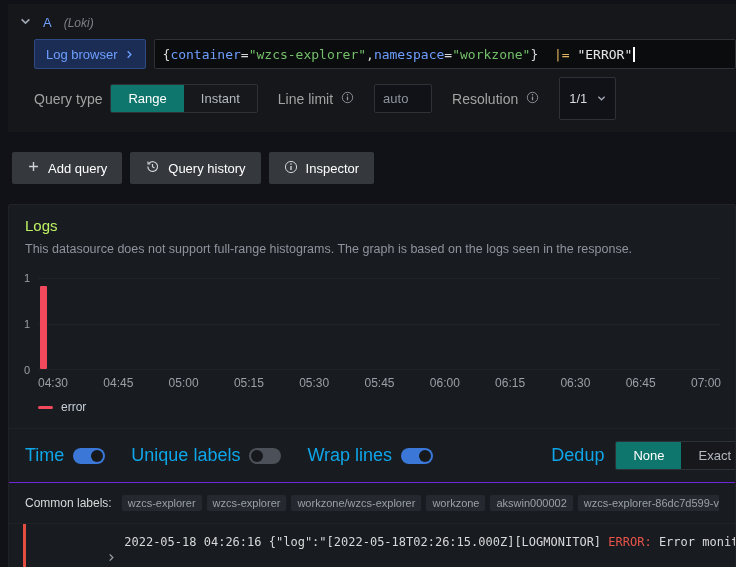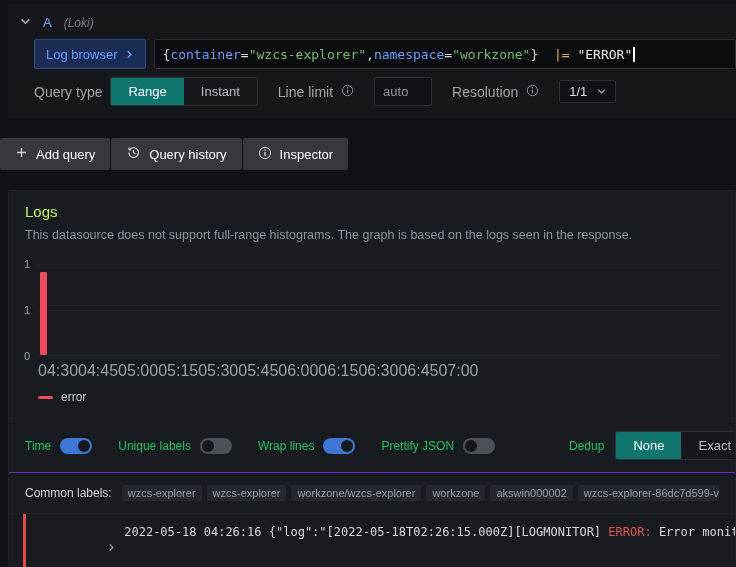--- a/index.html
+++ b/index.html
@@ -28,54 +28,54 @@
 
   .qopts{display:flex;align-items:center;margin:8px 0 0 16px;gap:8px}
   .opt-label{font-size:14px;color:#a3a3a3;font-weight:400}
   .seg-group{display:flex;border:1px solid #2c3235;border-radius:2px;overflow:hidden;background:#17181c}
   .seg{padding:6px 17px;font-size:13px;color:#b4bac1;background:transparent;border:none;
     cursor:pointer;font-family:inherit;white-space:nowrap}
   .seg.sel{background:#0f766e;color:#ffffff}
   .ml{margin-left:12px}
   .mini-input{width:58px;height:29px;display:flex;align-items:center;padding:0 8px;
     background:#111217;border:1px solid #2c3235;border-radius:2px;color:#8e949e}
-  .select{display:flex;align-items:center;gap:10px;height:23px;padding:0 9px;
+  .select{display:flex;align-items:center;gap:10px;height:43px;padding:0 9px;
     border:1px solid #2c3235;border-radius:2px;color:#d8d9da;cursor:pointer;background:#111217}
 
   
-  .toolbar{display:flex;gap:1px;margin:20px 0 0 0}
+  .toolbar{display:flex;gap:8px;margin:20px 0 0 12px}
   .btn{display:flex;align-items:center;gap:8px;background:#35383d;border:none;border-radius:2px;
     color:#ffffff;font-size:13px;padding:0 15px;height:32px;cursor:pointer;font-family:inherit}
   .btn svg,.select svg{flex:none}
 
   
   .logs-panel{margin:20px 0 0 8px;width:calc(100% - 8px);height:379px;background:#181b1f;
     border:1px solid #202226;border-radius:2px;overflow:hidden;display:flex;flex-direction:column}
   .panel-title{padding:12px 16px 2px;font-size:15px;font-weight:500;color:#bef264}
   .panel-notice{padding:6px 16px 6px;font-size:12.5px;color:#8e949e}
 
   .chart{position:relative;margin:8px 10px 0 6px;height:100px;flex:none}
   .ylab{position:absolute;left:0;width:15px;text-align:right;font-size:11px;color:#9aa0a8;
     transform:translateY(-50%)}
   .ylab-0{top:8px}.ylab-1{top:54px}.ylab-2{top:100px}
   .plot-inner{position:absolute;left:23px;right:4px;top:8px;bottom:0}
   .grid{position:absolute;left:0;right:0;height:1px;background:#212329}
   .grid-0{top:0}.grid-1{top:50%}.grid-2{bottom:0}
   .bar{position:absolute;bottom:1px;width:7px;border-radius:1px}
 
-  .x-axis{display:flex;margin:6px 14px 0 29px;font-size:16px;
+  .x-axis{display:flex;justify-content:space-between;margin:6px 14px 0 29px;font-size:12px;
     color:#9aa0a8;flex:none}
   .legend{display:flex;align-items:center;gap:8px;margin:10px 16px 0 29px;font-size:12px;
     color:#c7d0d9;flex:none}
   .legend-dash{width:15px;height:3px;border-radius:2px;background:#f2495c}
 
   .controls{display:flex;align-items:center;gap:26px;margin-top:14px;border-top:1px solid #202226;
     padding:12px 0 12px 16px;white-space:nowrap;flex:none}
   .ctl{display:flex;align-items:center;gap:9px;flex:none}
-  .ctl-label{font-size:12px;color:#22c55e}
+  .ctl-label{font-size:18px;color:#0ea5e9}
   .switch{width:32px;height:16px;border-radius:9px;background:#4c5058;position:relative;
     cursor:pointer;flex:none}
   .switch::after{content:"";position:absolute;top:2px;left:2px;width:12px;height:12px;
     border-radius:50%;background:#16181c}
   .switch.on{background:#3a77d6}
   .switch.on::after{left:auto;right:2px}
   .dedup-group{margin-left:auto;margin-right:-14px}
 
   .common-labels{display:flex;align-items:baseline;gap:10px;border-top:1px solid #6d28d9;
     padding:12px 16px;overflow:hidden;flex:none}
@@ -229,24 +229,20 @@
         <span class="switch on"></span>
       </div>
       <div class="ctl">
         <span class="ctl-label">Unique labels</span>
         <span class="switch"></span>
       </div>
       <div class="ctl">
         <span class="ctl-label">Wrap lines</span>
         <span class="switch on"></span>
       </div>
-      <div class="ctl">
-        <span class="ctl-label">Prettify JSON</span>
-        <span class="switch"></span>
-      </div>
       <div class="ctl dedup-group-wrap" style="margin-left:auto">
         <span class="ctl-label">Dedup</span>
         <div class="seg-group dedup-group" style="margin-left:2px">
           <button class="seg sel">None</button>
           <button class="seg">Exact</button>
         </div>
       </div>
     </div>
 
     <div class="common-labels">

